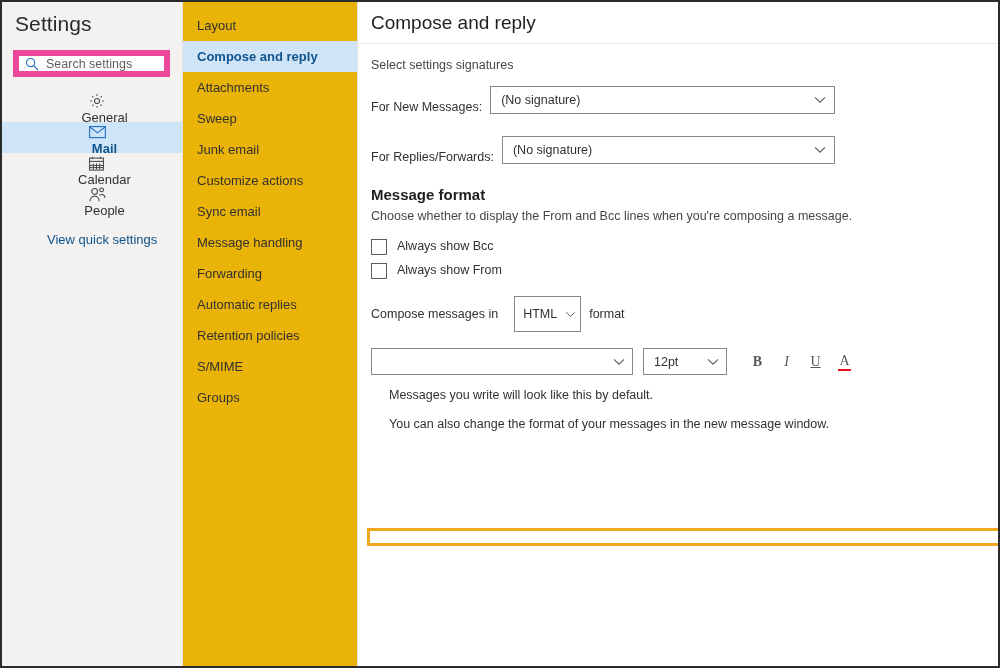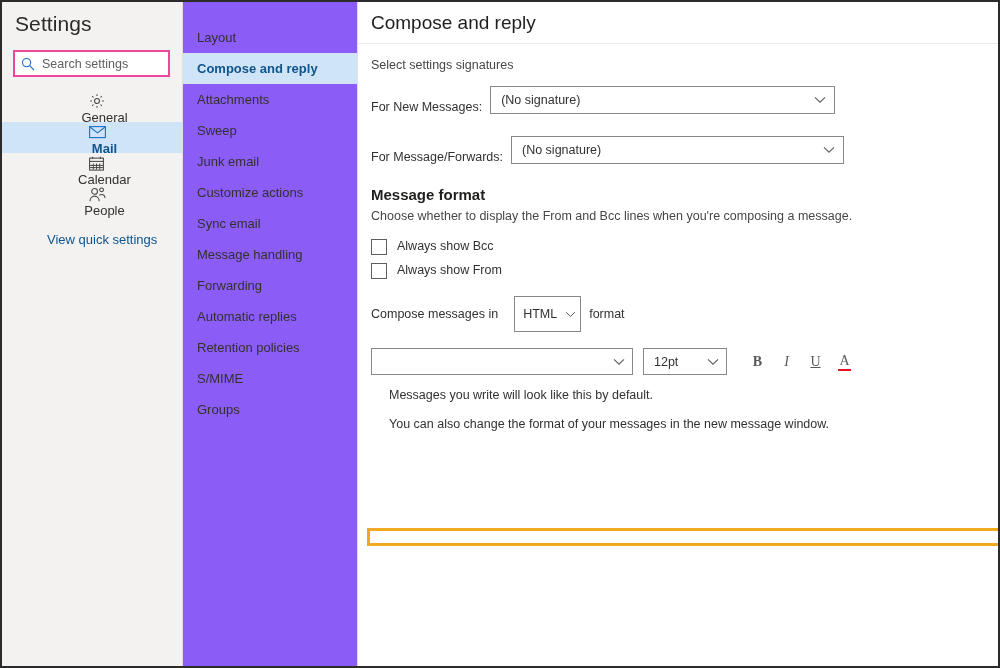--- a/index.html
+++ b/index.html
@@ -38,21 +38,21 @@
     color: #2b2b2b;
     padding: 4px 0 0 13px;
     letter-spacing: .1px;
     font-weight: 400;
   }
 
   #search-wrap {
     margin: 14px 12px 0 11px;
     height: 27px;
     background: #ffffff;
-    border: 2px solid #ec4899;
+    border: 6px solid #ec4899;
     display: flex;
     align-items: center;
     padding: 0 6px;
   }
   #search-wrap svg { flex: 0 0 auto; display: block; }
   #search-input {
     border: 0;
     outline: 0;
     background: transparent;
     font-family: "Liberation Sans", sans-serif;
@@ -99,23 +99,23 @@
     cursor: pointer;
     height: 20px;
     display: flex;
     align-items: center;
   }
 
   
   #subnav {
     width: 175px;
     flex: 0 0 175px;
-    background: #8b5cf6;
+    background: #eab308;
     border-right: 1px solid #e3e1df;
-    padding-top: 20px;
+    padding-top: 8px;
   }
 
   .subnav-item {
     height: 31px;
     display: flex;
     align-items: center;
     padding-left: 14px;
     font-size: 13px;
     color: #323130;
     cursor: pointer;
@@ -413,21 +413,21 @@
           <span>(No signature)</span>
           <span class="chev">
             <svg width="12" height="8" viewBox="0 0 12 8">
                 <path d="M1 1.4L6 6.2l5-4.8" fill="none" stroke="#605e5c" stroke-width="1.1"></path>
               </svg>
           </span>
         </div>
       </div>
 
       <div class="field-row">
-        <span class="field-label">For Message/Forwards:</span>
+        <span class="field-label">For Replies/Forwards:</span>
         <div class="combo" id="combo-replies">
           <span>(No signature)</span>
           <span class="chev">
             <svg width="12" height="8" viewBox="0 0 12 8">
                 <path d="M1 1.4L6 6.2l5-4.8" fill="none" stroke="#605e5c" stroke-width="1.1"></path>
               </svg>
           </span>
         </div>
       </div>
 

